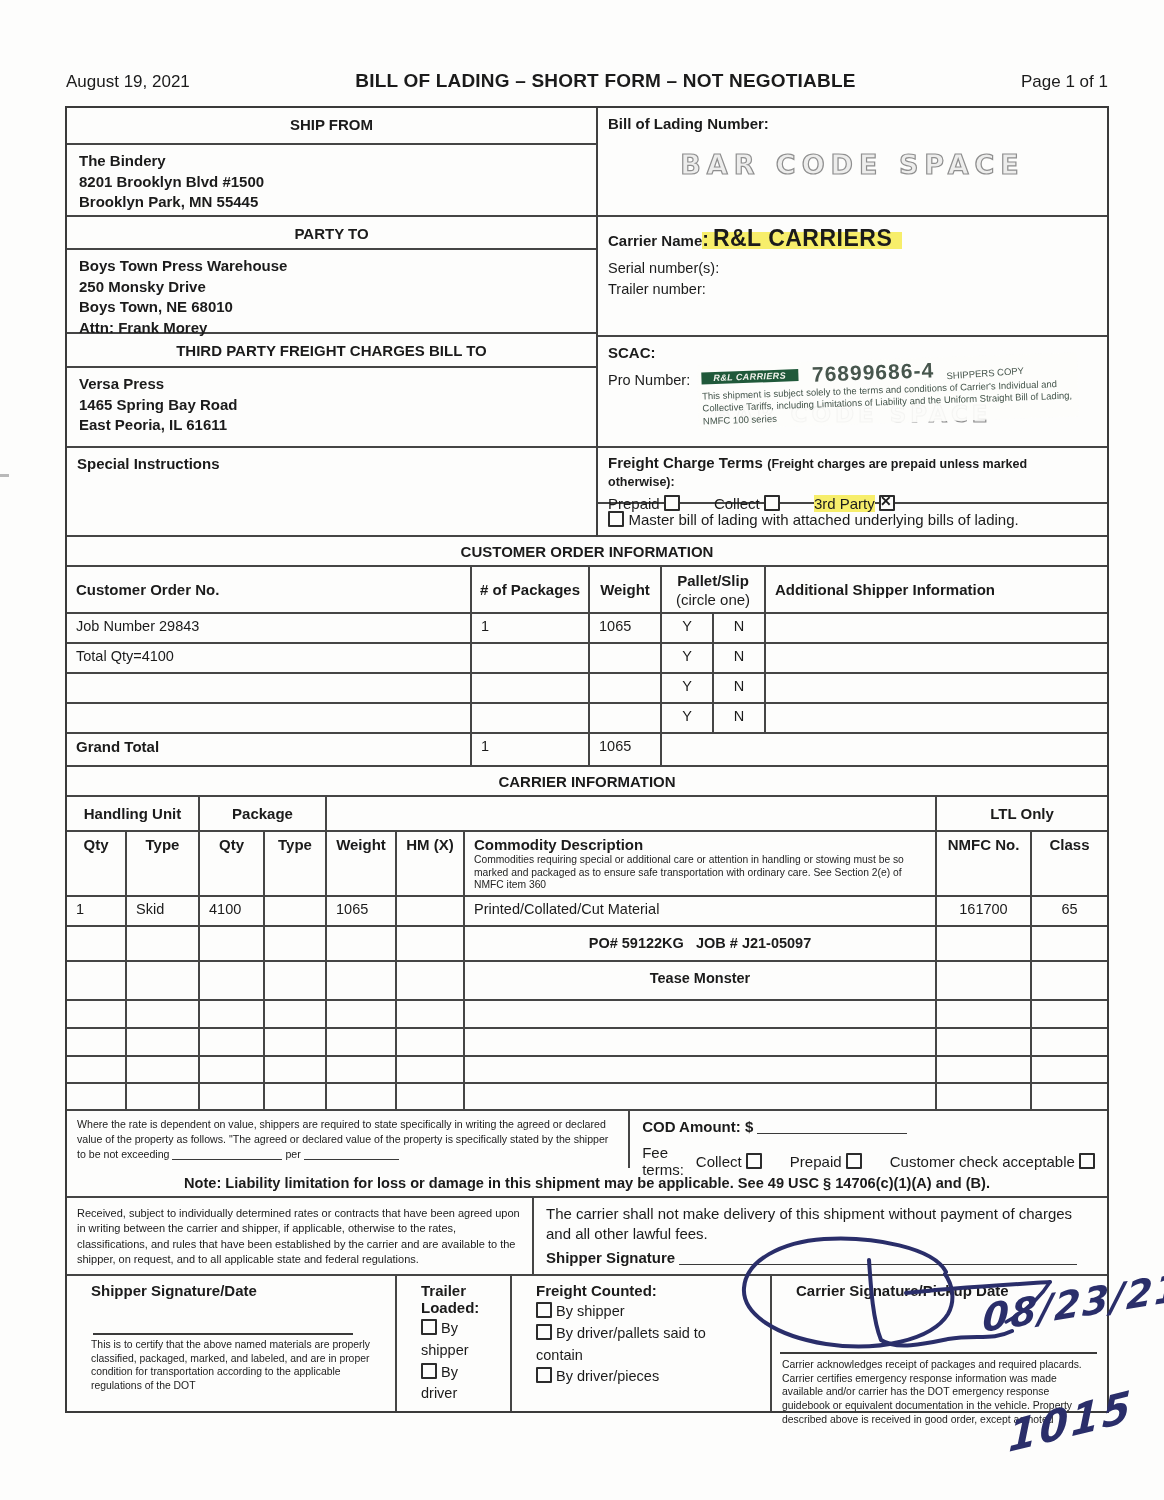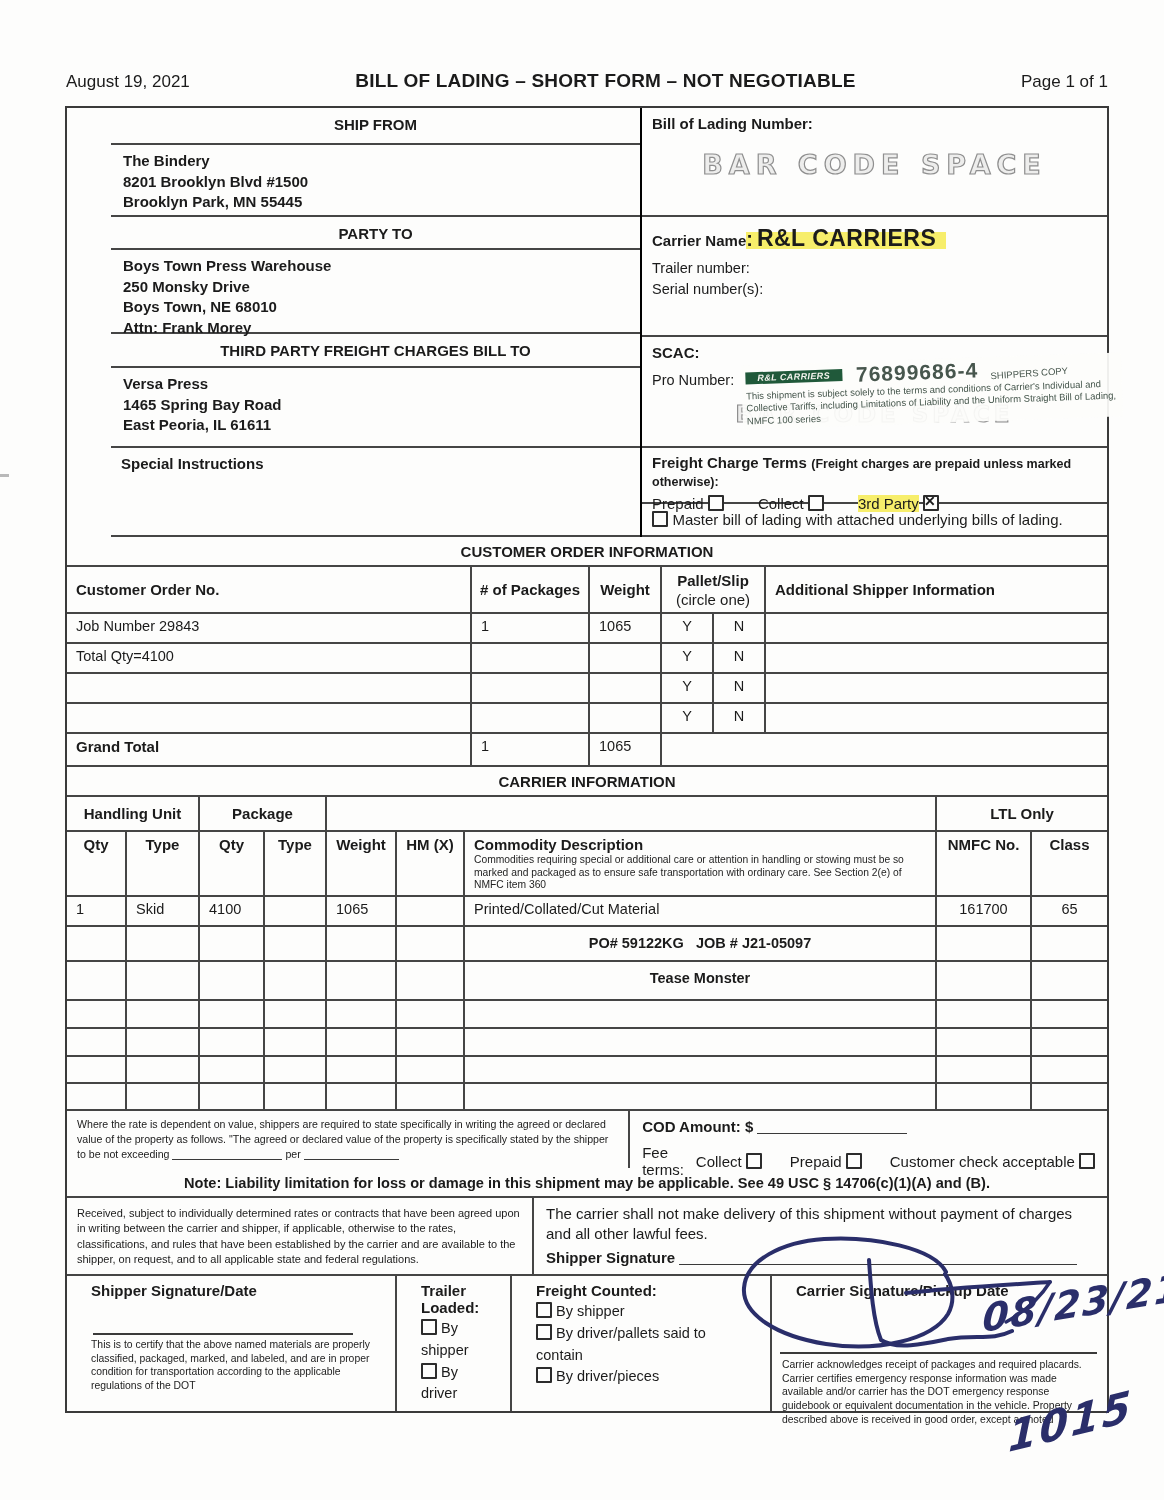--- a/index.html
+++ b/index.html
@@ -11,21 +11,21 @@
   .hdr-date{font-size:17px;}
   .hdr-title{font-weight:bold;font-size:19px;letter-spacing:.2px;}
   .hdr-page{font-size:17px;}
 
   
   .form{position:absolute;left:65px;top:106px;width:1040px;border:2px solid #3a3a3a;background:#fdfdfc;}
   .cell,.bar,.c{box-sizing:border-box;}
 
   
   .topsec{display:flex;}
-  .tcol-l{width:529px;border-right:2px solid #000000;margin-left:44px;}
+  .tcol-l{width:529px;border-right:2px solid #404040;}
   .tcol-r{flex:1;position:relative;}
   .cell{border-bottom:2px solid #454545;position:relative;}
   .sec-h{font-weight:bold;font-size:15px;text-align:center;padding-top:8px;}
   .addr{font-weight:bold;font-size:15px;line-height:1.38;padding:6px 12px;}
   .lbl{font-weight:bold;font-size:15px;}
   .plain{font-size:14.5px;}
   .h37{height:37px}.h72{height:72px}.h33{height:33px}.h84{height:84px}.h34{height:34px}
   .h80{height:80px}.h89{height:89px}.h109{height:109px}.h120{height:120px}
   .h111{height:111px}.h56{height:56px}.hlast{height:33px;border-bottom:2px solid #454545;}
   .pad{padding:7px 10px;}
@@ -155,22 +155,22 @@
       <div class="tcol-r">
         <div class="cell h109 pad">
           <span class="lbl">Bill of Lading Number:</span>
           <div class="outline bcs1">BAR CODE SPACE</div>
         </div>
         <div class="cell h120">
           <div class="carrier-line">
             <span class="lbl">Carrier Name</span><span class="hl"><span class="carrier-colon">:</span><span class="carrier-name">R&amp;L CARRIERS</span></span>
           </div>
           <div class="sublines">
+            <div>Serial number(s):</div>
             <div>Trailer number:</div>
-            <div>Serial number(s):</div>
           </div>
         </div>
         <div class="cell h111 pad">
           <div class="lbl">SCAC:</div>
           <div class="plain" style="margin-top:11px;">Pro Number:</div>
           <div class="outline bcs2">BAR CODE SPACE</div>
           <div class="sticker">
             <div class="stk-top">
               <span class="rl-logo">R&amp;L CARRIERS</span>
               <span class="pro-num">76899686-4</span>

